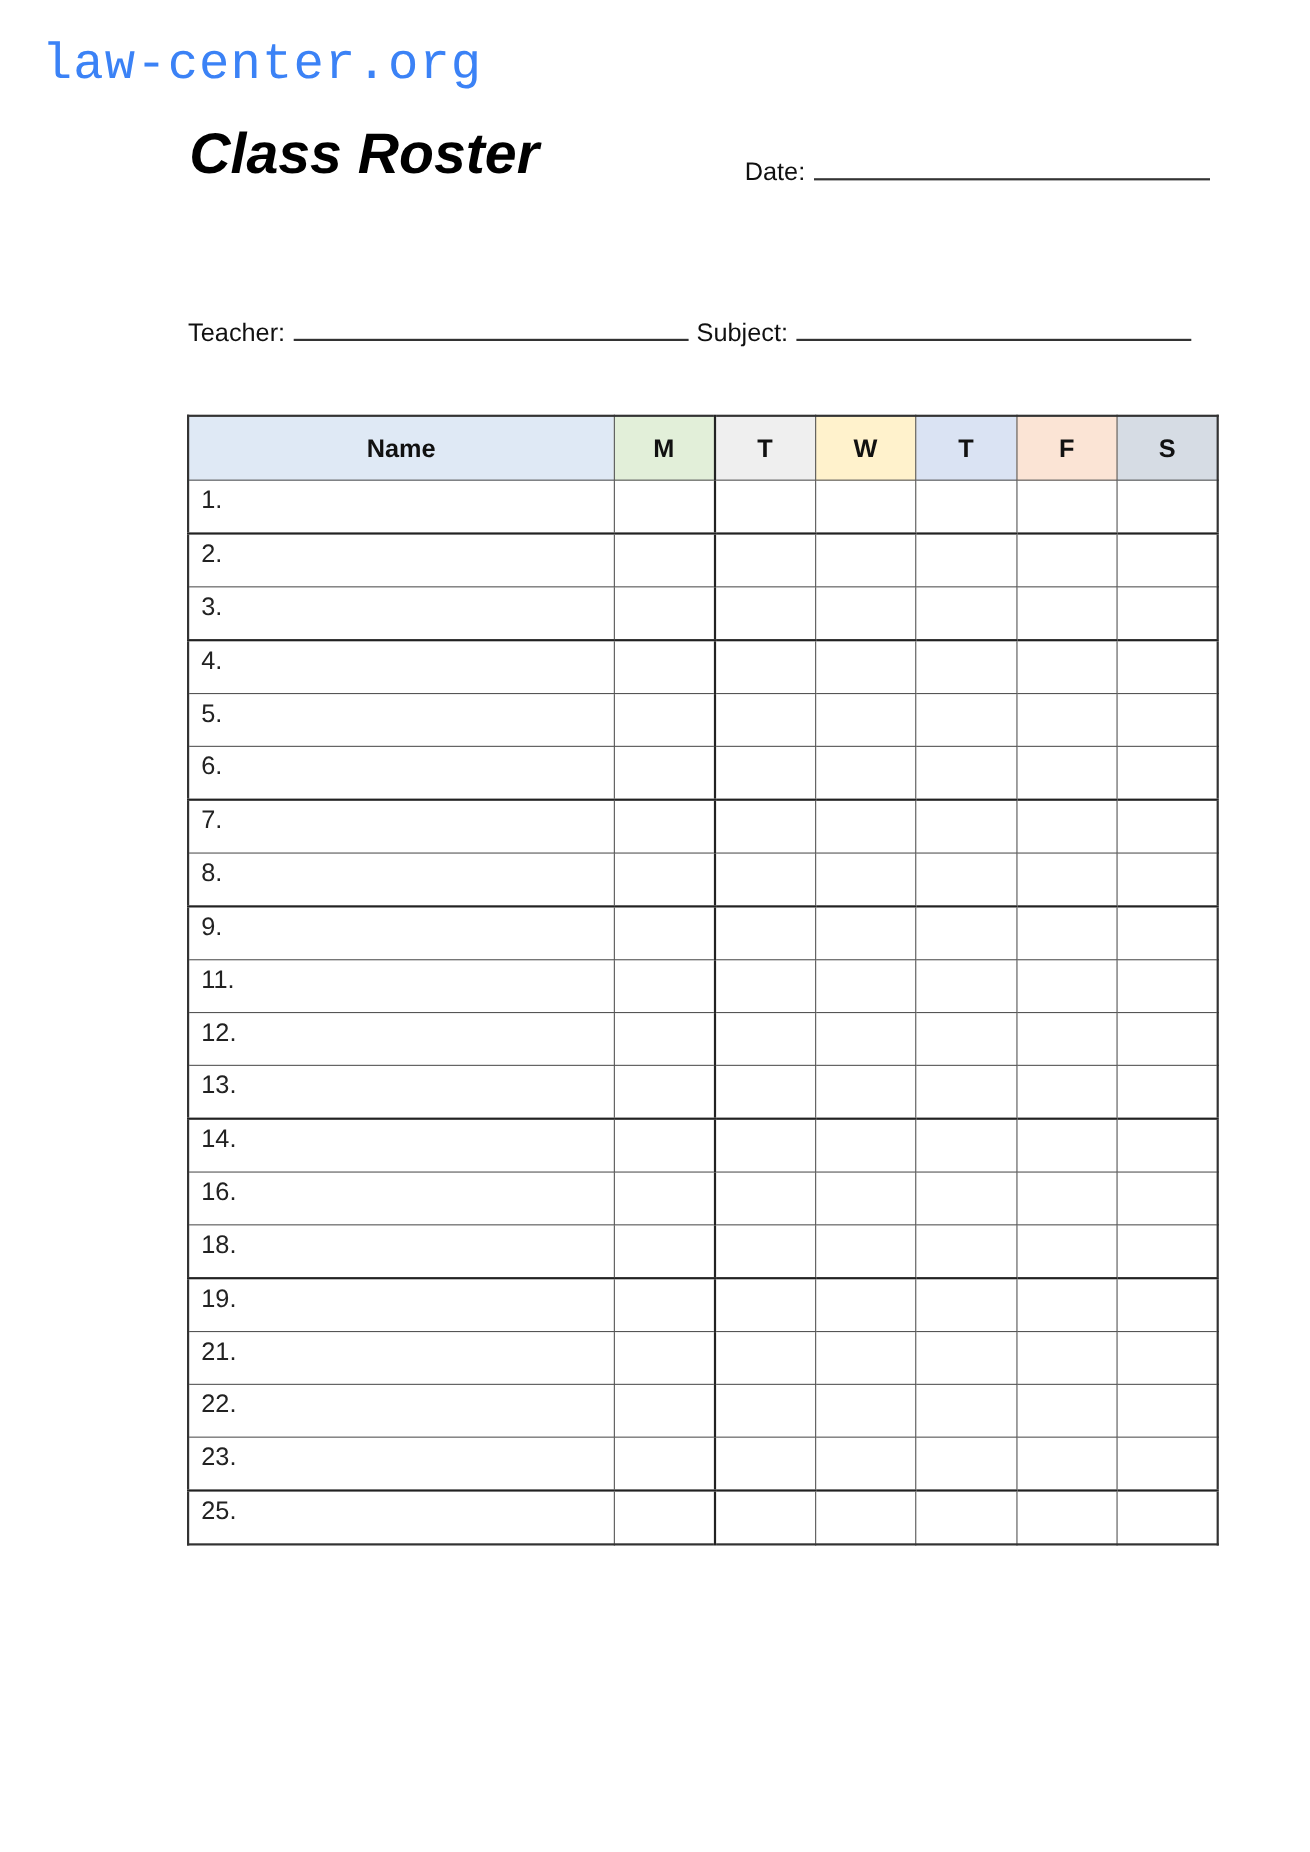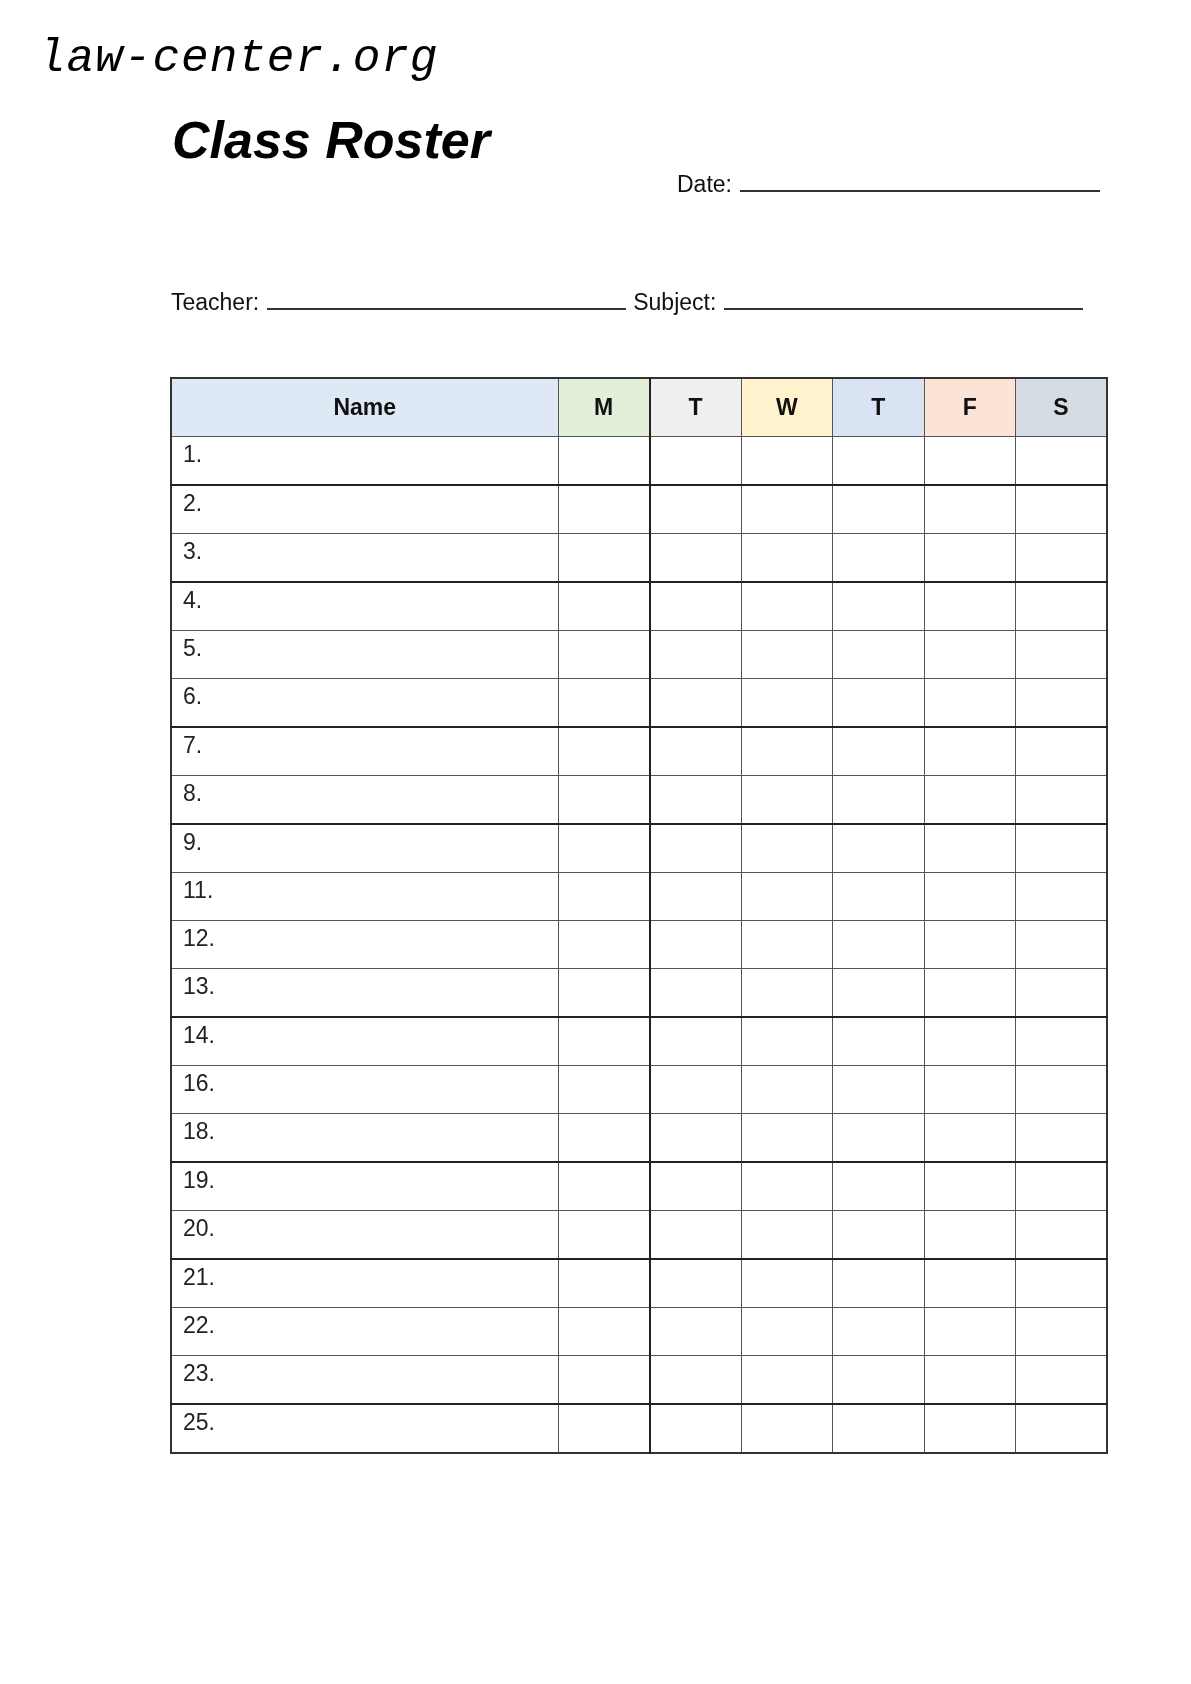--- a/index.html
+++ b/index.html
@@ -1,31 +1,31 @@
 <!DOCTYPE html>
 <html><head>
 <meta charset="utf-8">
 <style>
   html, body { margin: 0; padding: 0; background: #ffffff; }
   body { width: 1191px; height: 1684px; position: relative; overflow: hidden;
          font-family: "Liberation Sans", sans-serif; color: #111; }
 
   .watermark { position: absolute; left: 38px; top: 36px;
-    font-family: "Liberation Mono", monospace; font-size: 46px; color: #000000;
-    letter-spacing: 1px; line-height: 1; font-style: italic; }
+    font-family: "Liberation Mono", monospace; font-size: 46px; color: #3b82f6;
+    letter-spacing: 1px; line-height: 1; }
 
   .title { position: absolute; left: 172px; top: 114px; font-size: 52px; line-height: 1;
     font-style: italic; color: #000; white-space: nowrap; }
   .title .bold { font-weight: bold; }
   .title .normal { font-weight: bold; text-align: right; }
 
   .field { position: absolute; font-size: 23px; line-height: 1; white-space: nowrap; color: #111; }
   .field .line { display: inline-block; border-bottom: 2px solid #333; vertical-align: baseline; height: 18px; margin-left: 8px; }
 
-  .date-field { left: 677px; top: 144px; margin-top: 28px; }
+  .date-field { left: 677px; top: 144px; }
   .date-field .line { width: 360px; }
 
   .teacher-field { left: 171px; top: 290px; }
   .teacher-field .line { width: 359px; margin-right: 7px; }
   .subject-label { }
   .subject-line { width: 375px; }
 
   table.roster { position: absolute; left: 170px; top: 377px;
     border-collapse: collapse; table-layout: fixed; padding-left: 23px; }
   table.roster th, table.roster td { border: 1px solid #555; padding: 0; }
@@ -215,29 +215,20 @@
       </tr>
       <tr>
         <td class="num">19.</td>
         <td></td>
         <td class="thick-left"></td>
         <td></td>
         <td></td>
         <td></td>
         <td></td>
       </tr>
-      <tr class="dark">
-        <td class="num">20.</td>
-        <td></td>
-        <td class="thick-left"></td>
-        <td></td>
-        <td></td>
-        <td></td>
-        <td></td>
-      </tr>
       <tr>
         <td class="num">21.</td>
         <td></td>
         <td class="thick-left"></td>
         <td></td>
         <td></td>
         <td></td>
         <td></td>
       </tr>
       <tr>

